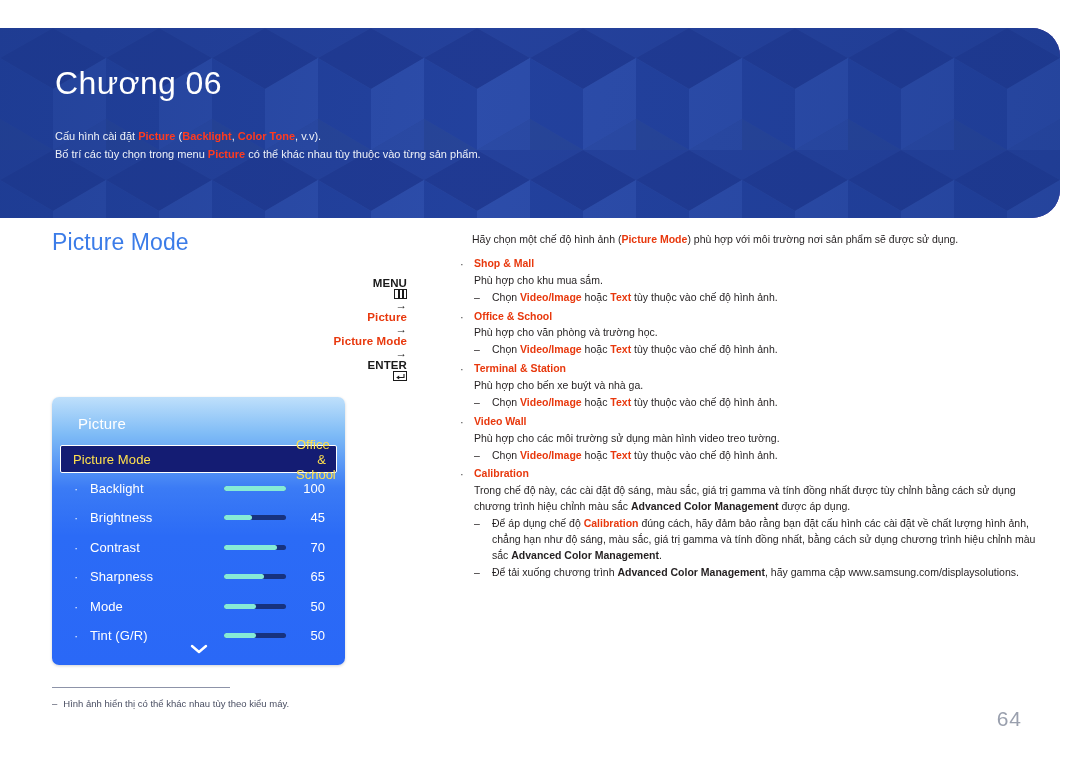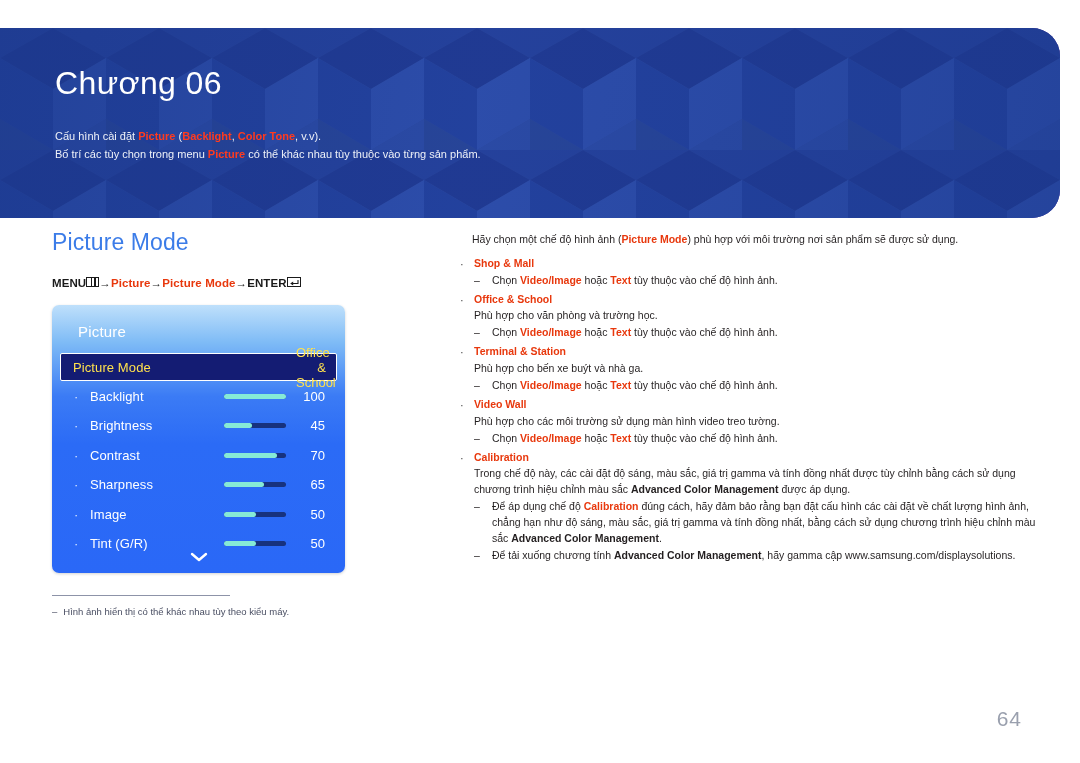--- a/index.html
+++ b/index.html
@@ -75,21 +75,22 @@
     line-height: 1.1;
   }
   .breadcrumb {
     margin-top: 22px;
     font-size: 11.5px;
     font-weight: 700;
     color: #1a1a1a;
     letter-spacing: 0.1px;
     white-space: nowrap;
     display: flex;
-    align-items: flex-start;
+    align-items: flex-end;
+    flex-direction: column;
   }
   .breadcrumb .red { color: #e8380d; }
   .breadcrumb .arw { font-weight: 400; color: #1a1a1a; }
   .icon-menu {
     display: inline-block;
     width: 13px; height: 10px;
     border: 1.4px solid #1a1a1a;
     position: relative;
     box-sizing: border-box;
     vertical-align: -1px;
@@ -382,21 +383,21 @@
         <span class="r-label">Sharpness</span>
         <span class="r-spacer"></span>
         <span class="r-slider">
             <i style="width:65%"></i>
           </span>
         <span class="r-value">65</span>
       </div>
 
       <div class="osd-row">
         <span class="r-dot">·</span>
-        <span class="r-label">Image</span>
+        <span class="r-label">Mode</span>
         <span class="r-spacer"></span>
         <span class="r-slider">
             <i style="width:52%"></i>
           </span>
         <span class="r-value">50</span>
       </div>
 
       <div class="osd-row">
         <span class="r-dot">·</span>
         <span class="r-label">Tint (G/R)</span>
@@ -427,20 +428,21 @@
 
 <div class="right-col">
 
   <div class="intro"><span>Hãy chọn một chế độ hình ảnh (</span><span class="red bold">Picture Mode</span><span>) phù hợp với môi trường nơi sản phẩm sẽ được sử dụng.</span></div>
 
   <div class="bullet-group">
     <div class="bullet-row">
       <span class="bullet-mark">·</span>
       <span class="bullet-title">Shop &amp; Mall</span>
     </div>
+    <div class="bullet-desc">Phù hợp cho khu mua sắm.</div>
     <div class="sub-row">
       <span class="sub-mark">‒</span>
       <span class="sub-text"><span>Chọn </span><span class="red bold">Video/Image</span><span> hoặc </span><span class="red bold">Text</span><span> tùy thuộc vào chế độ hình ảnh.</span></span>
     </div>
   </div>
 
   <div class="bullet-group">
     <div class="bullet-row">
       <span class="bullet-mark">·</span>
       <span class="bullet-title">Office &amp; School</span>
@@ -481,19 +483,19 @@
       <span class="bullet-mark">·</span>
       <span class="bullet-title">Calibration</span>
     </div>
     <div class="bullet-desc"><span>Trong chế độ này, các cài đặt độ sáng, màu sắc, giá trị gamma và tính đồng nhất được tùy chỉnh bằng cách sử dụng chương trình hiệu chỉnh màu sắc </span><span class="bold">Advanced Color Management</span><span> được áp dụng.</span></div>
     <div class="sub-row">
       <span class="sub-mark">‒</span>
       <span class="sub-text"><span>Để áp dụng chế độ </span><span class="red bold">Calibration</span><span> đúng cách, hãy đảm bảo rằng bạn đặt cấu hình các cài đặt về chất lượng hình ảnh, chẳng hạn như độ sáng, màu sắc, giá trị gamma và tính đồng nhất, bằng cách sử dụng chương trình hiệu chỉnh màu sắc </span><span class="bold">Advanced Color Management</span><span>.</span></span>
     </div>
     <div class="sub-row">
       <span class="sub-mark">‒</span>
-      <span class="sub-text"><span>Để tải xuống chương tính </span><span class="bold">Advanced Color Management</span><span>, hãy gamma cập www.samsung.com/displaysolutions.</span></span>
+      <span class="sub-text"><span>Để tải xuống chương trình </span><span class="bold">Advanced Color Management</span><span>, hãy gamma cập www.samsung.com/displaysolutions.</span></span>
     </div>
   </div>
 
 </div>
 
 <div class="page-number">64</div>
 
 </body></html>

